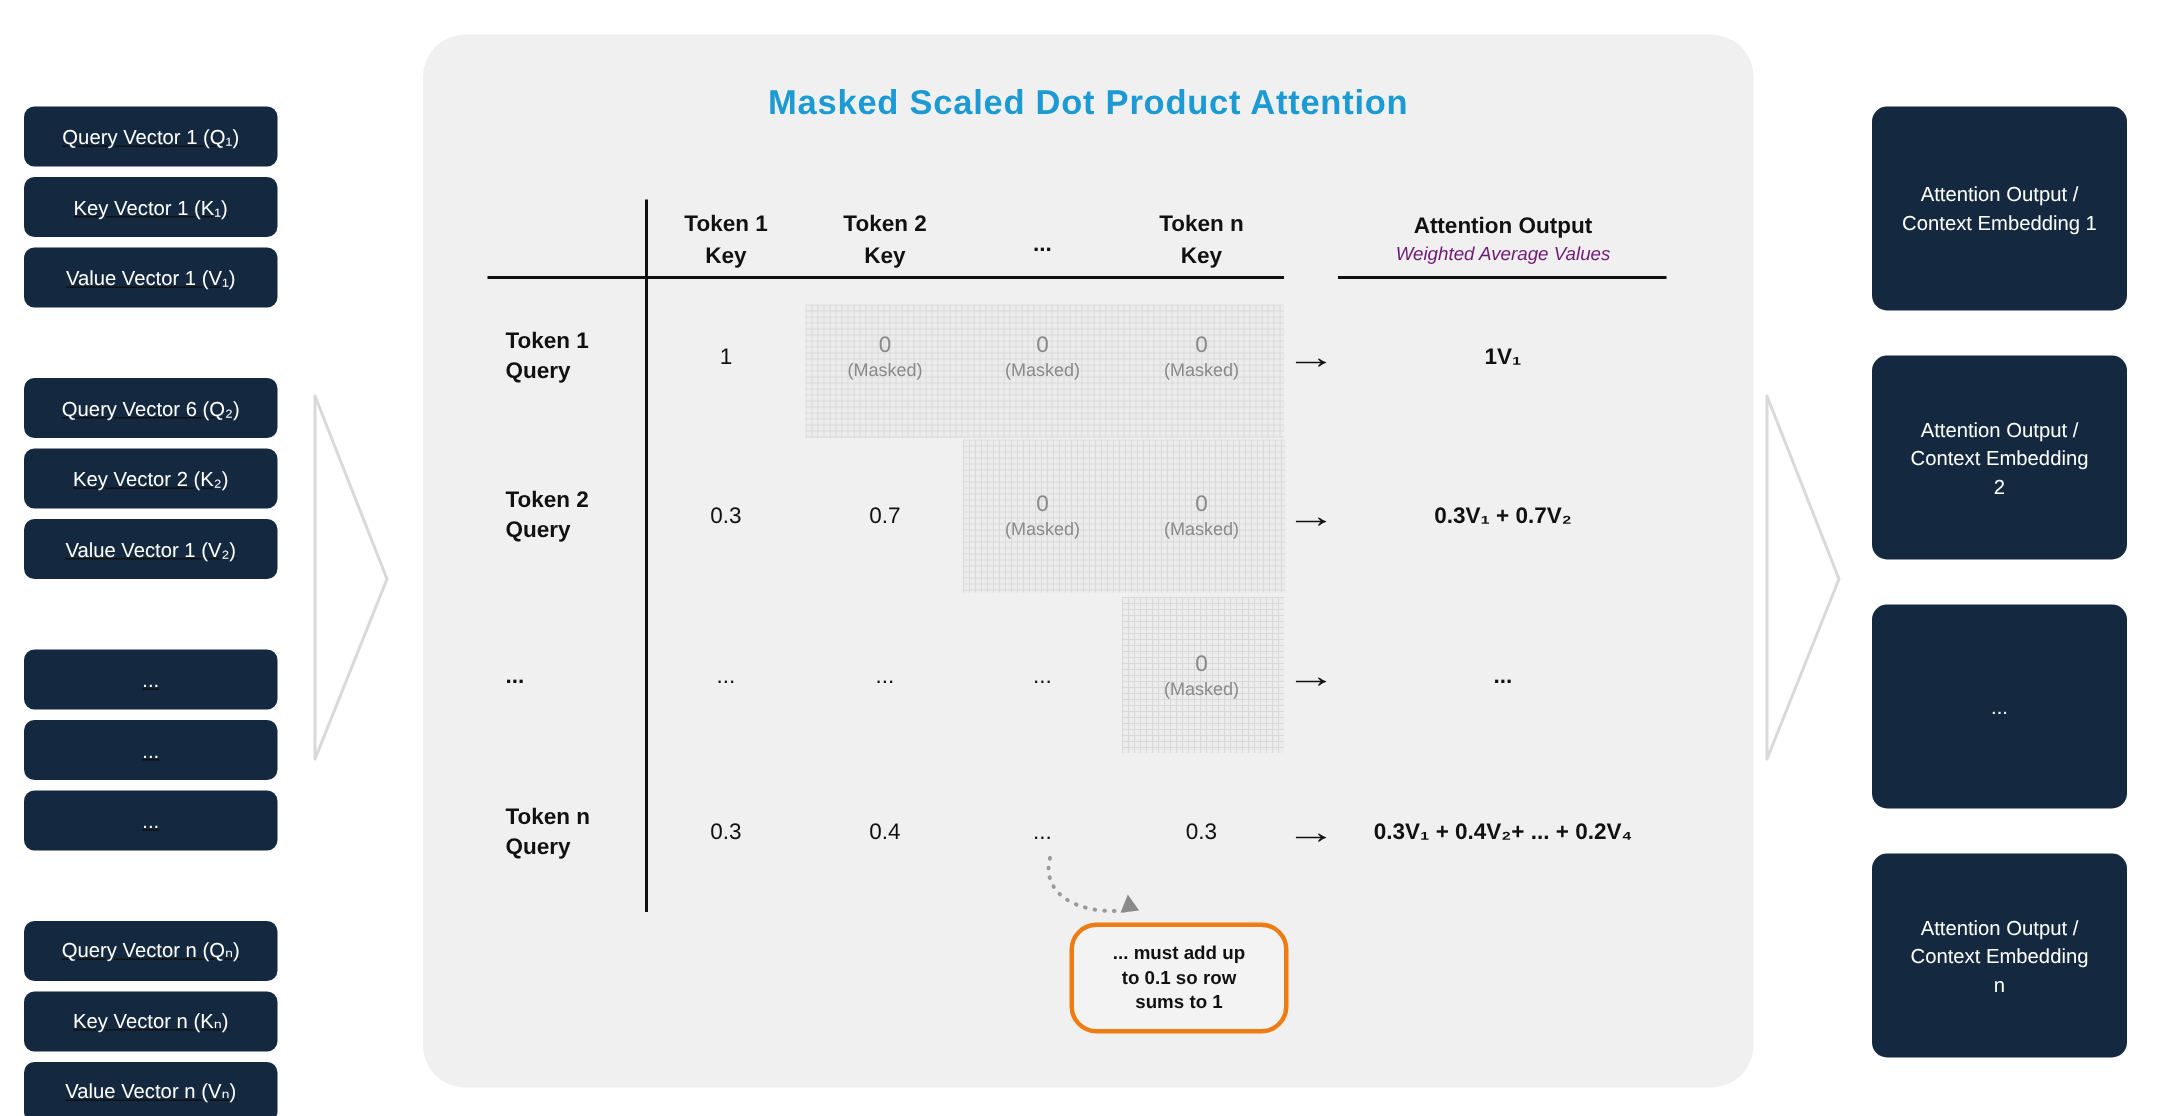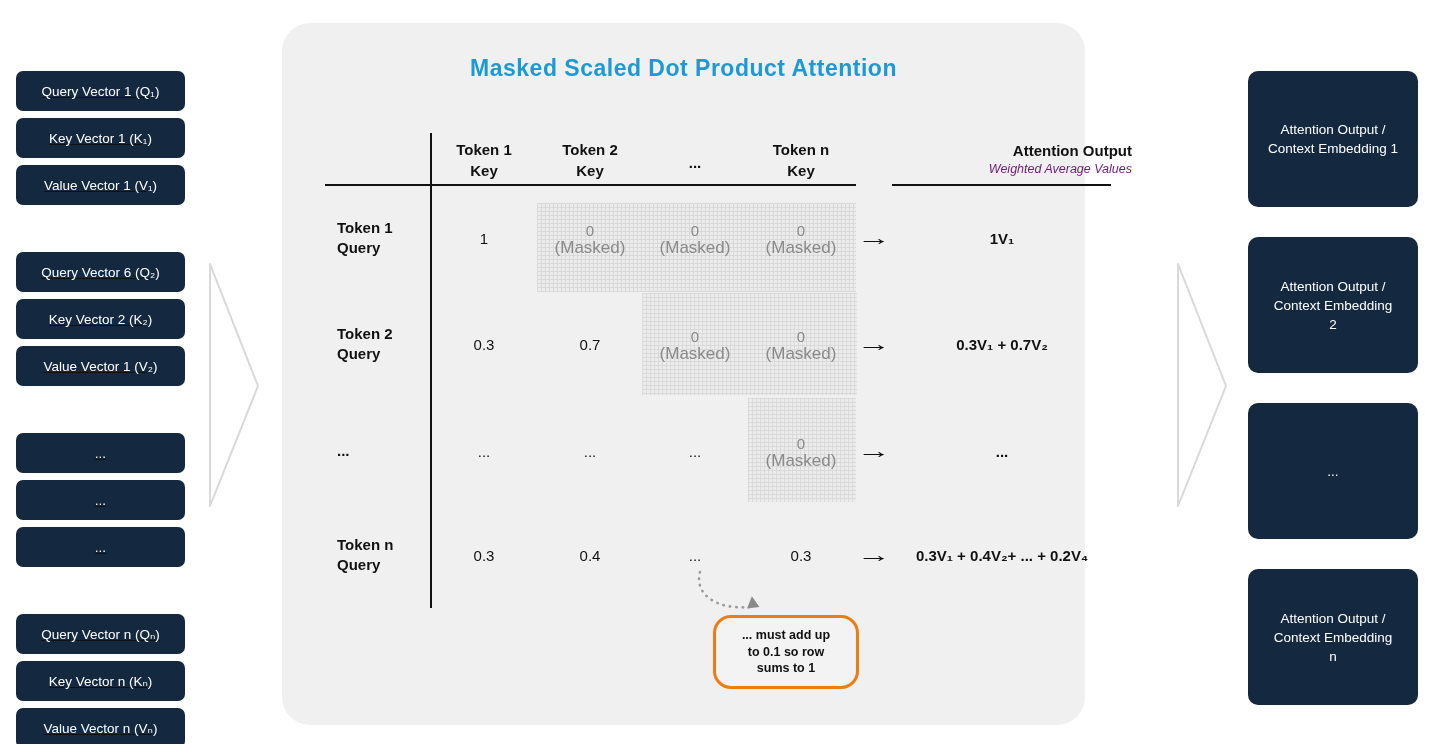--- a/index.html
+++ b/index.html
@@ -18,55 +18,55 @@
   .right-stack{left:1248px;top:71px;width:170px;gap:30px;}
   .out-box{
     background:#142940;border-radius:10px;height:136px;display:flex;align-items:center;
     justify-content:center;color:#fff;font-size:13.5px;line-height:19px;text-align:center;
     white-space:pre-line;padding:0 8px;box-sizing:border-box;
   }
   
   .chevron{position:absolute;}
   
   .panel{
-    position:absolute;left:282px;top:23px;width:803px;height:702px;
-    background:#f0f0f1;border-radius:28px;
+    position:absolute;left:282px;top:23px;width:871px;height:702px;
+    background:#f0f0f1;border-radius:28px;padding-left:16px;
   }
   .title{
     position:absolute;left:0;top:32px;width:100%;text-align:center;
     font-size:23px;font-weight:700;letter-spacing:0.5px;color:#1b9ad3;
   }
   .vline{position:absolute;left:148px;top:110px;width:2px;height:475px;background:#111;}
   .hline{position:absolute;top:161px;height:2px;background:#111;}
   .hline-left{left:43px;width:531px;}
   .hline-right{left:610px;width:219px;}
   .col-header{
     position:absolute;top:117px;transform:translateX(-50%);text-align:center;
     font-size:15px;font-weight:700;line-height:20.5px;white-space:pre-line;
   }
   .col-header.dots{top:130px;}
-  .out-header{position:absolute;left:720px;top:118px;transform:translateX(-50%);text-align:right;width:260px;}
+  .out-header{position:absolute;left:720px;top:118px;transform:translateX(-50%);text-align:center;width:260px;}
   .out-header .oh-title{font-size:15px;font-weight:700;line-height:20px;}
   .out-header .oh-sub{font-size:12.5px;font-style:italic;line-height:17px;color:#701a75;}
   .row-label{
     position:absolute;left:55px;transform:translateY(-50%);
     font-size:15px;font-weight:700;line-height:20px;white-space:pre-line;
   }
   .mask-block{
     position:absolute;background-color:#ececec;
     background-image:linear-gradient(#d9d9d9 1px,transparent 1px),
                      linear-gradient(90deg,#d9d9d9 1px,transparent 1px);
     background-size:4px 4px;
   }
   .cell{
     position:absolute;transform:translate(-50%,-50%);text-align:center;font-size:15px;color:#111;
   }
   .cell.masked{color:#8a8a8a;line-height:15px;}
   .cell.masked .mval{font-size:15px;display:block;line-height:18px;}
-  .cell.masked .mlab{font-size:17px;display:block;line-height:15px;}
+  .cell.masked .mlab{font-size:12px;display:block;line-height:15px;}
   .flow-arrow{
     position:absolute;transform:translate(-50%,-50%) scaleX(1.55);font-size:22px;color:#111;
     font-weight:400;
   }
   .out-val{
     position:absolute;left:720px;transform:translate(-50%,-50%);font-size:15px;font-weight:700;
     text-align:right;white-space:nowrap;
   }
   .callout{
     position:absolute;left:431px;top:592px;width:140px;height:68px;

